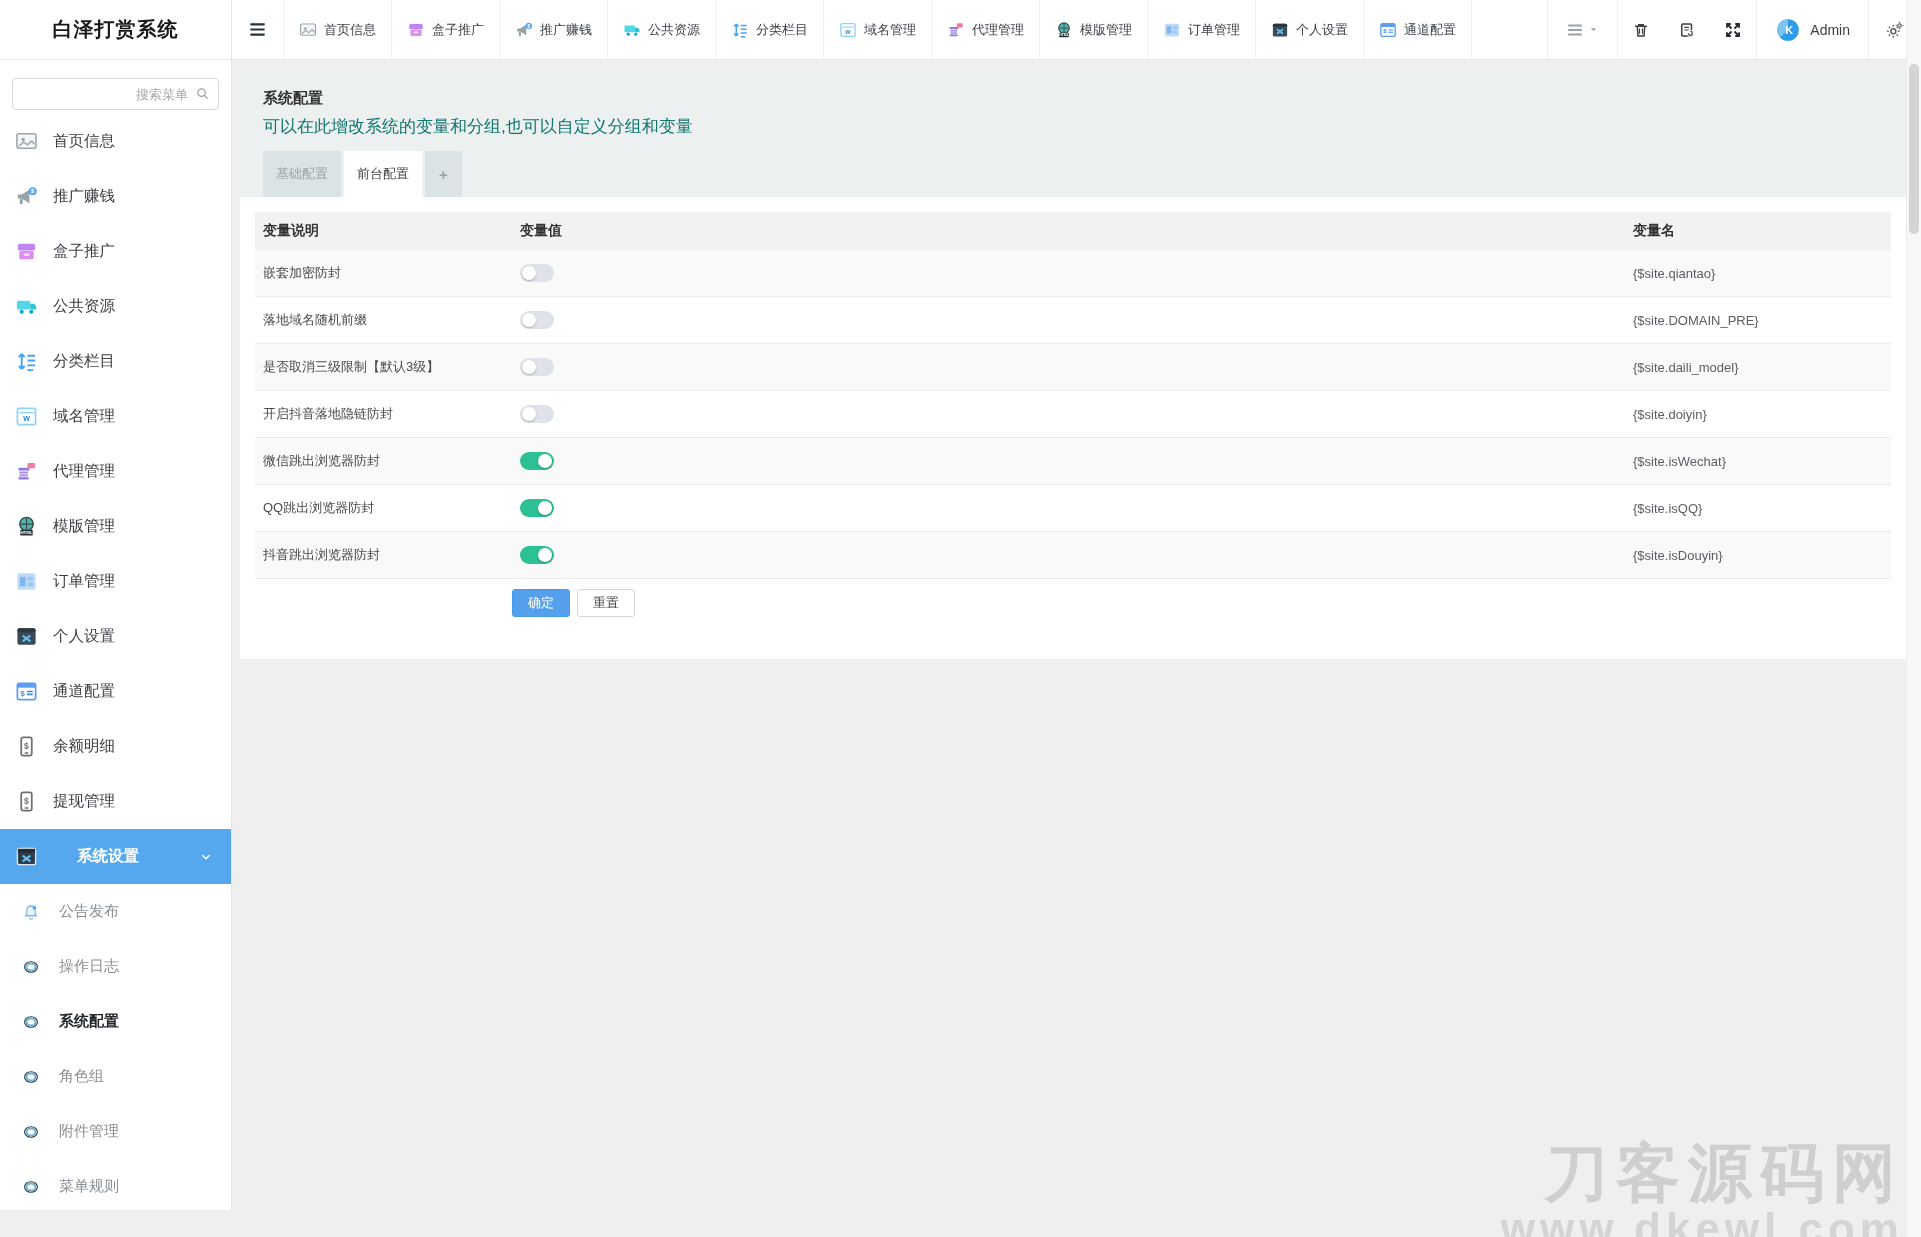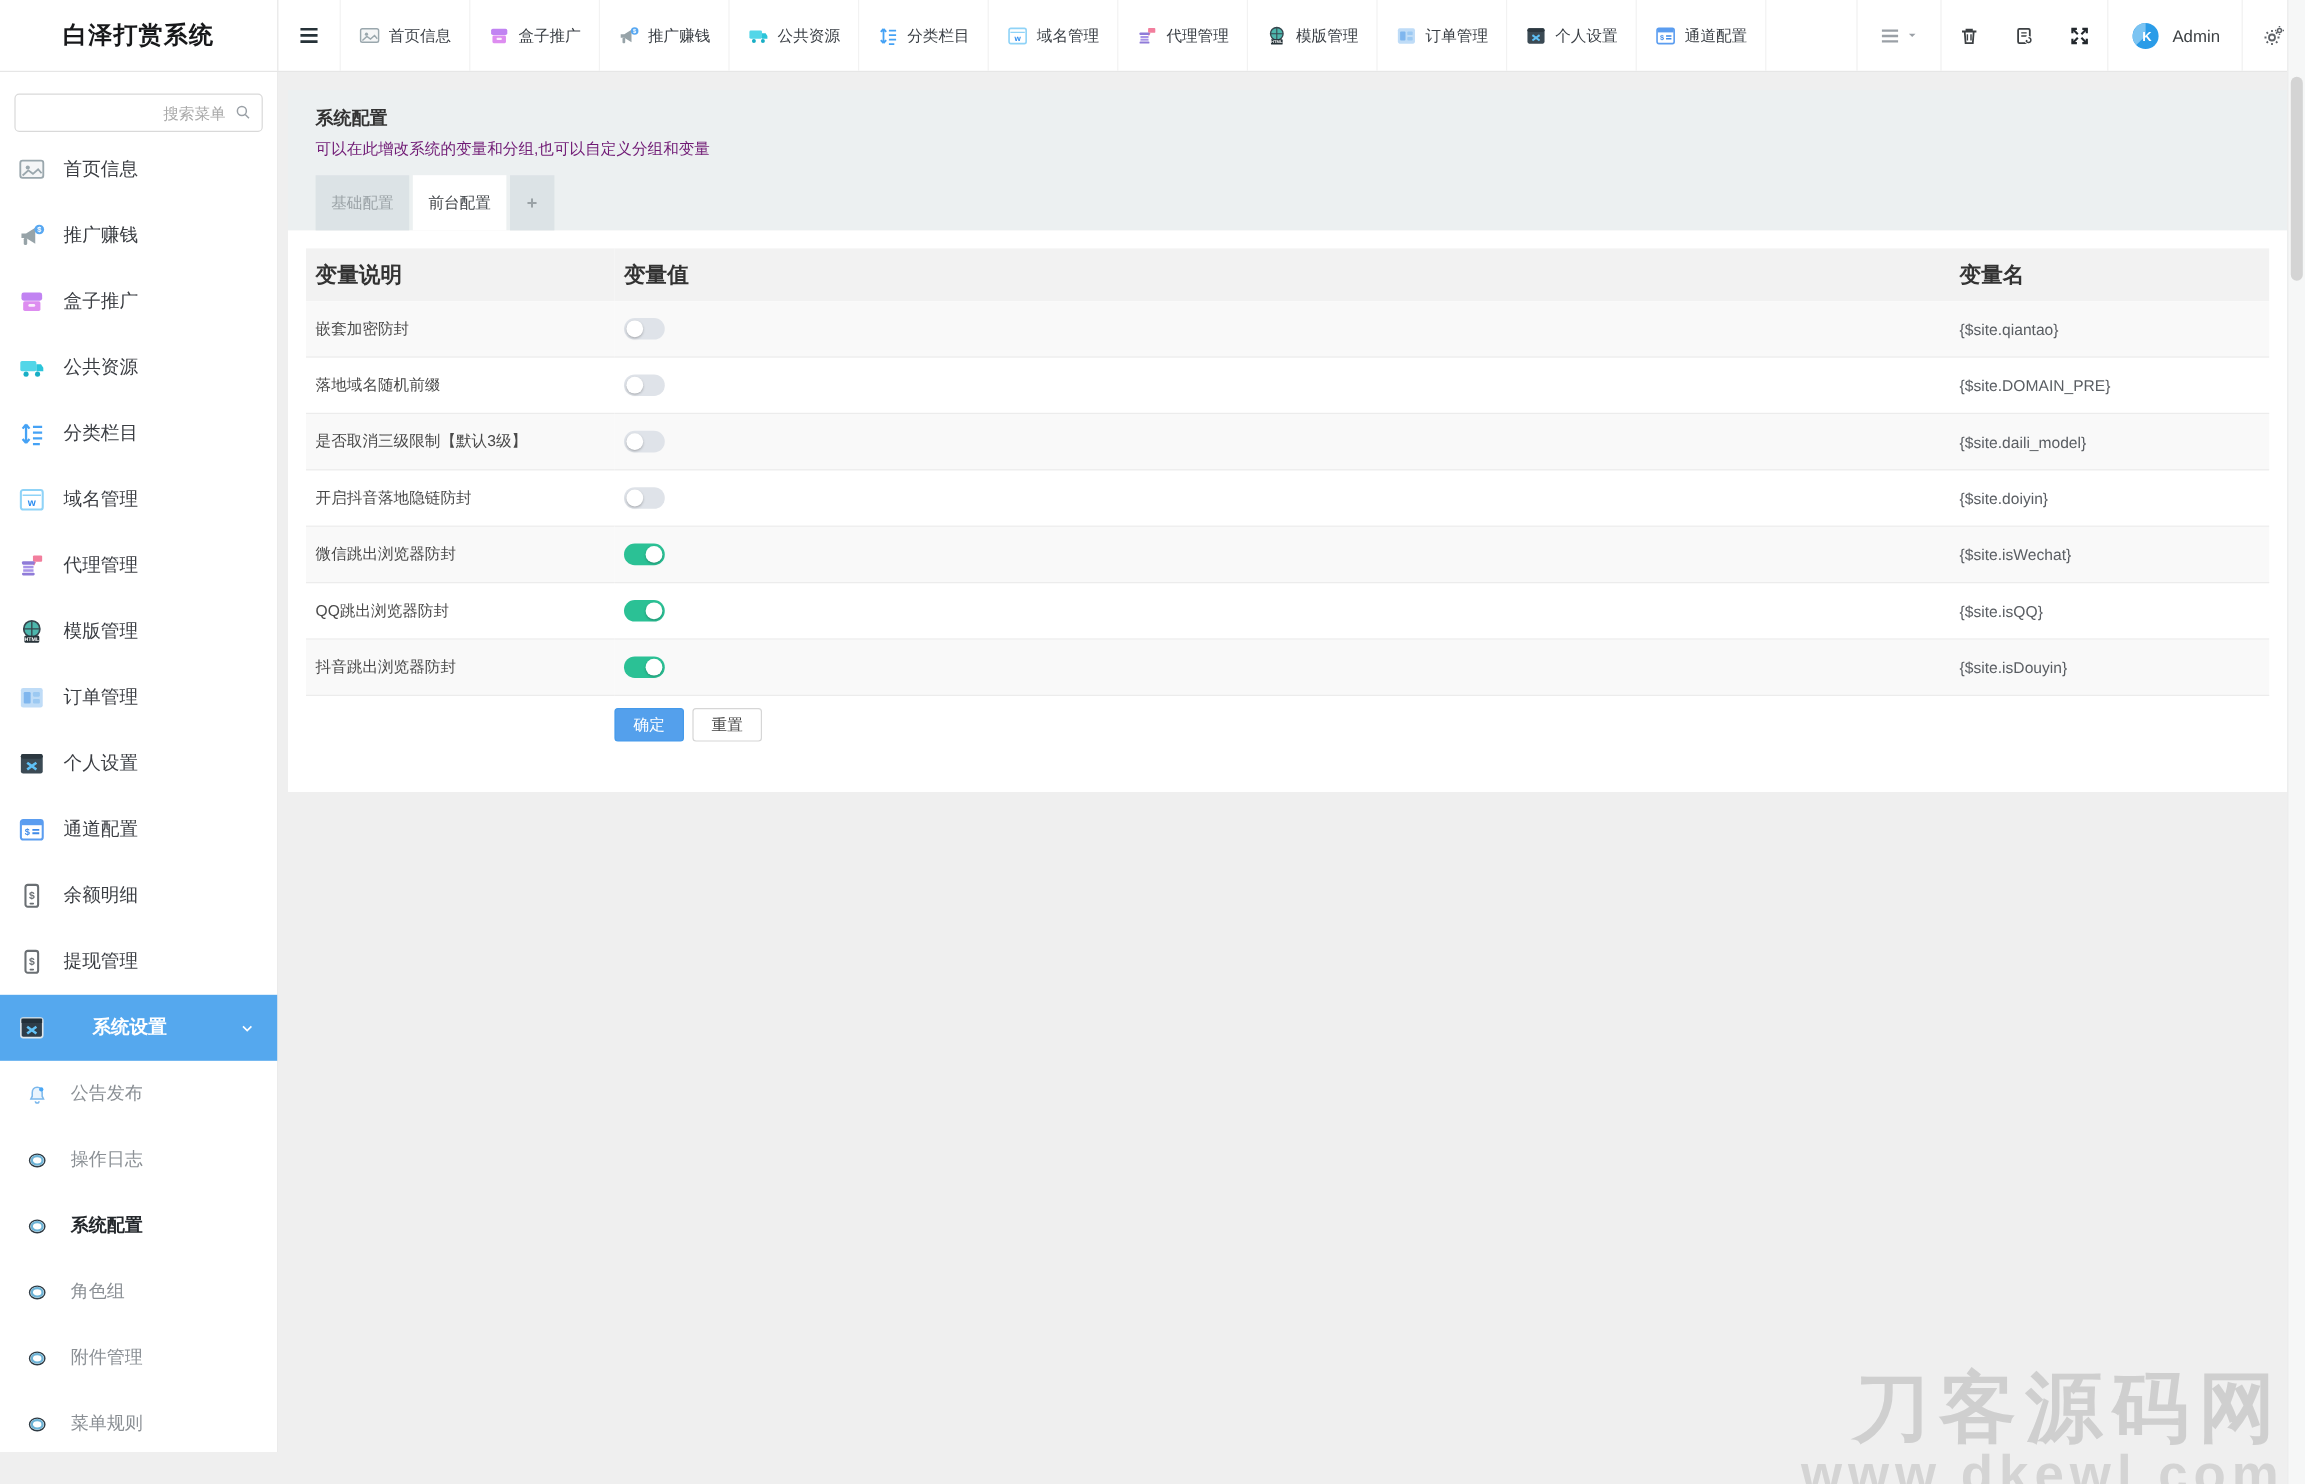--- a/index.html
+++ b/index.html
@@ -46,30 +46,30 @@
   .s-item { height:55px; display:flex; align-items:center; cursor:pointer; }
   .s-item svg { width:22px; height:18px; margin-left:20px; flex:none; }
   .s-item .lbl { margin-left:17px; font-size:15px; color:#8a8f94; }
   .s-item.current .lbl { color:#24282c; font-weight:bold; }
 
   
   .main { position:absolute; left:232px; top:60px; right:15px; bottom:0; }
   .panel { position:absolute; left:8px; top:15px; right:0; }
   .panel-head { background:#ecf0f1; padding:14px 23px 0; }
   .panel-title { font-size:15px; font-weight:bold; color:#333; }
-  .panel-desc { font-size:13px; color:#701a75; margin-top:7px; }
+  .panel-desc { font-size:17px; color:#0f766e; margin-top:7px; }
   .tabs { display:flex; margin-top:13px; }
   .tab { height:46px; display:flex; align-items:center; padding:0 13px; font-size:13px;
          background:#dce3e6; color:#9aa2a6; margin-right:3px; cursor:pointer; }
   .tab.active { background:#fff; color:#404448; }
   .tab.add { font-size:15px; font-weight:bold; padding:0 14px; }
   .panel-body { background:#fff; padding:15px 15px 42px; }
   table { width:100%; border-collapse:collapse; table-layout:fixed; }
   col.c1 { width:257px; } col.c2 { width:1113px; } col.c3 { width:auto; }
-  th { background:#f2f2f2; text-align:left; font-size:18px; color:#333; padding:10px 8px; font-weight:bold; }
+  th { background:#f2f2f2; text-align:left; font-size:14px; color:#333; padding:10px 8px; font-weight:bold; }
   td { padding:14px 8px; font-size:13px; color:#4a4a4a; border-bottom:1px solid #ececec; }
   tbody tr:nth-child(odd) { background:#f9f9f9; }
   td.varname { color:#5a5e63; }
   .switch { width:34px; height:18px; border-radius:9px; background:#dfe3e9; position:relative; cursor:pointer; }
   .switch::after { content:''; position:absolute; top:2px; left:2px; width:14px; height:14px; border-radius:50%;
                    background:#fff; box-shadow:0 1px 2px rgba(0,0,0,.25); }
   .switch.on { background:#2bc195; }
   .switch.on::after { left:auto; right:2px; }
   .btn-row { margin:10px 0 0 257px; display:flex; gap:7px; }
   .btn { height:28px; padding:1px 15px; font-size:13px; border-radius:3px; cursor:pointer; display:flex; align-items:center;

